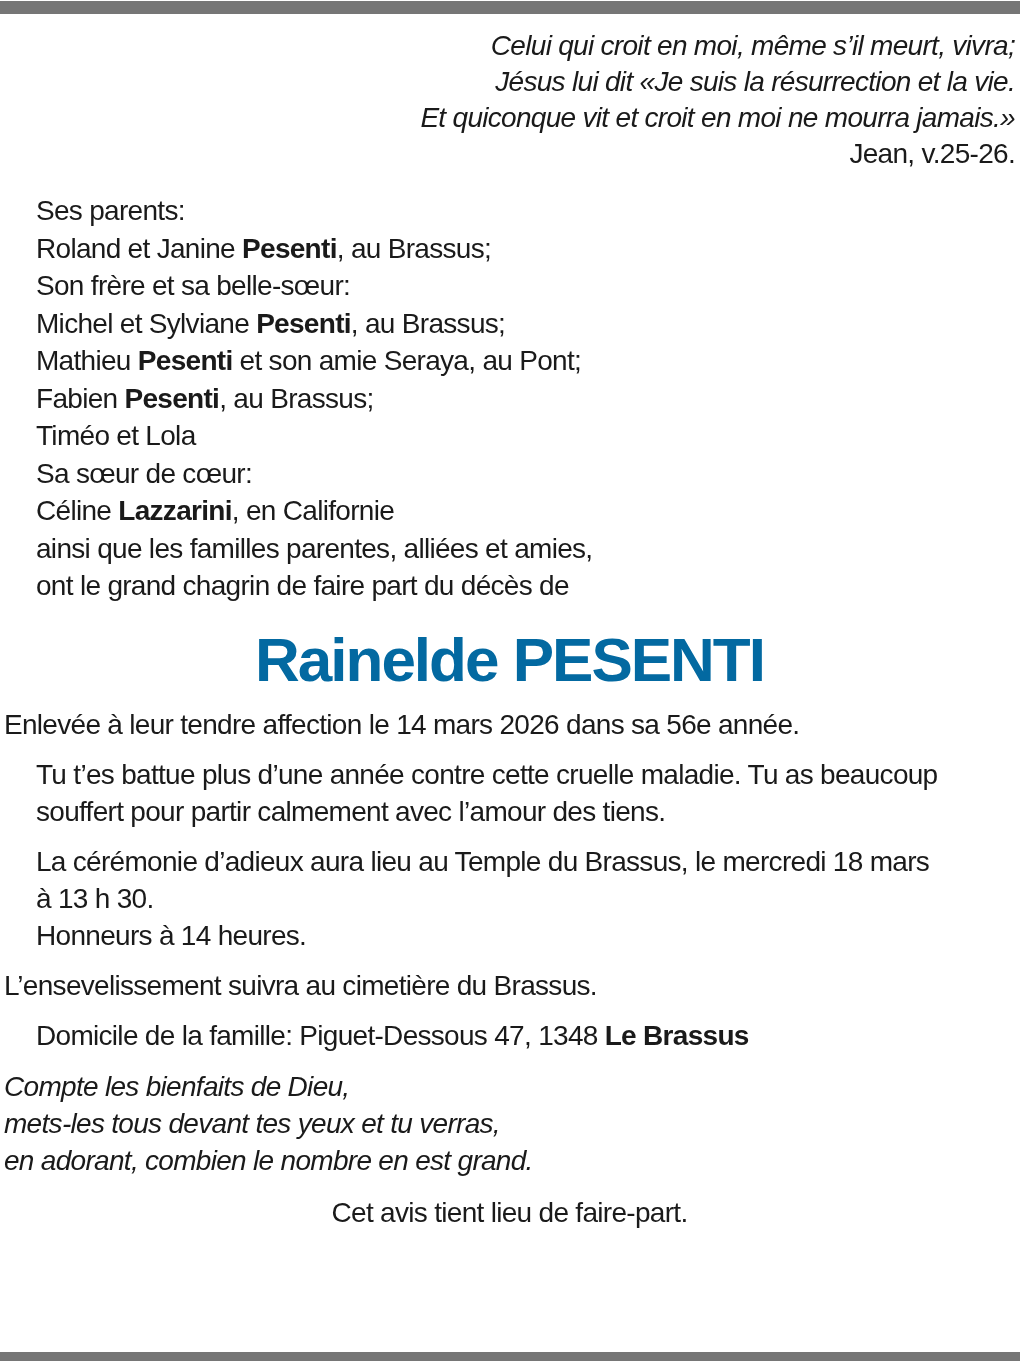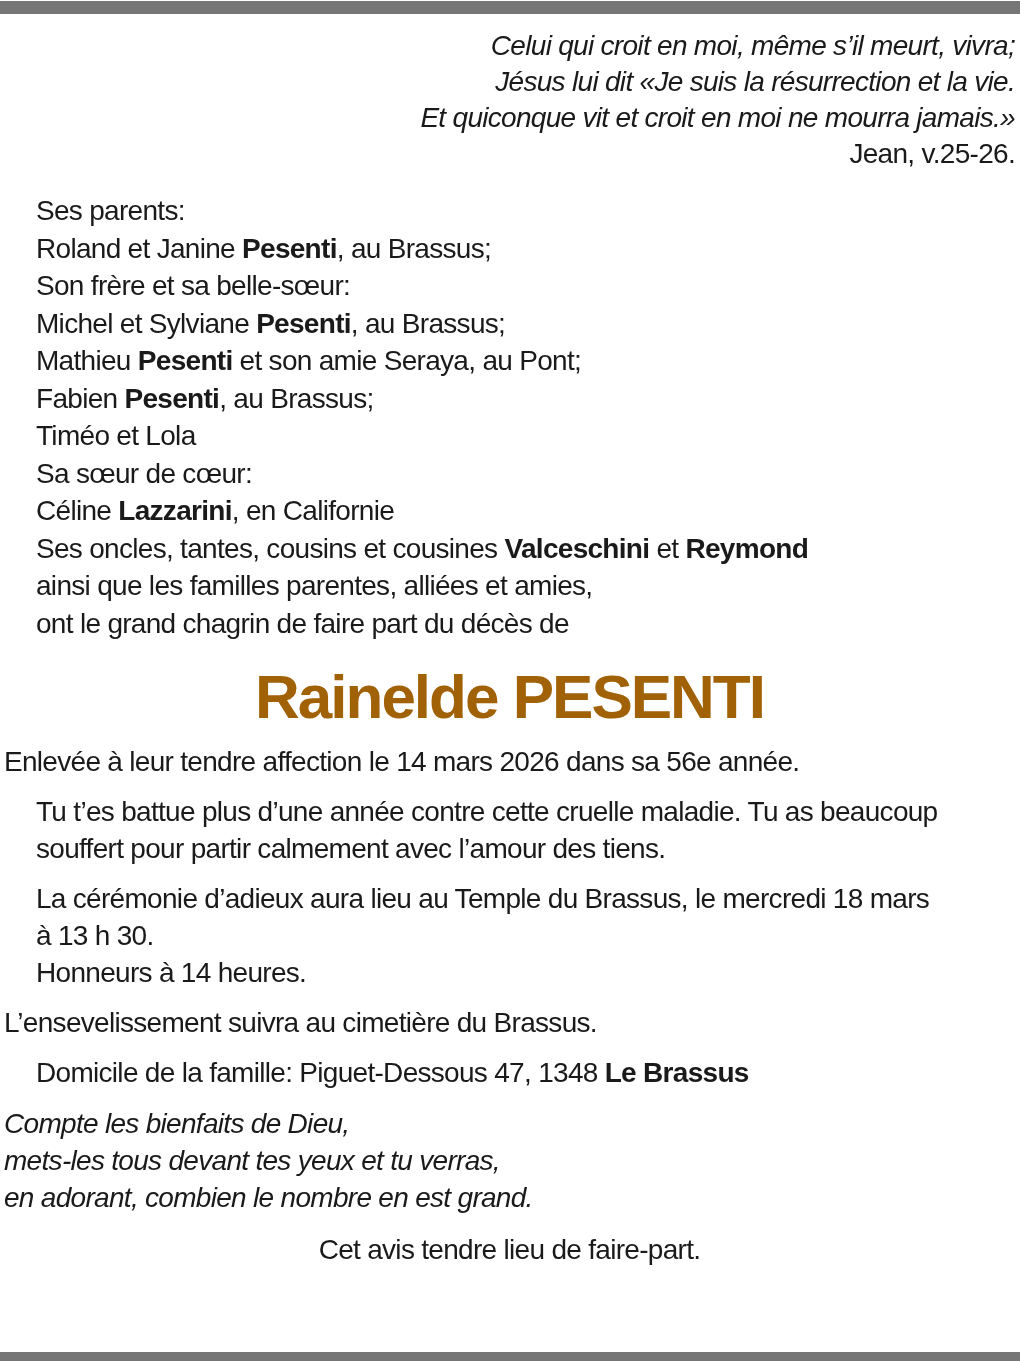--- a/index.html
+++ b/index.html
@@ -29,21 +29,21 @@
 
   .family { margin-top: 20px; line-height: 37.5px; }
 
   .deceased-name {
     margin-top: 22px;
     font-size: 62px;
     line-height: 66px;
     font-weight: 700;
     text-align: center;
     letter-spacing: -2px;
-    color: #a16207;
+    color: #0369a1;
   }
 
   .para { margin-top: 13px; line-height: 37px; }
 
   .closing-quote {
     margin-top: 14px;
     text-align: left;
     font-style: italic;
     line-height: 37px;
   }
@@ -69,21 +69,20 @@
   <div class="family">
     <div class="line"><span>Ses parents:</span></div>
     <div class="line"><span>Roland et Janine </span><span class="bold">Pesenti</span><span>, au Brassus;</span></div>
     <div class="line"><span>Son frère et sa belle-sœur:</span></div>
     <div class="line"><span>Michel et Sylviane </span><span class="bold">Pesenti</span><span>, au Brassus;</span></div>
     <div class="line"><span>Mathieu </span><span class="bold">Pesenti</span><span> et son amie Seraya, au Pont;</span></div>
     <div class="line"><span>Fabien </span><span class="bold">Pesenti</span><span>, au Brassus;</span></div>
     <div class="line"><span>Timéo et Lola</span></div>
     <div class="line"><span>Sa sœur de cœur:</span></div>
     <div class="line"><span>Céline </span><span class="bold">Lazzarini</span><span>, en Californie</span></div>
-    <div class="line"><span>Ses oncles, tantes, cousins et cousines </span><span class="bold">Valceschini</span><span> et </span><span class="bold">Reymond</span></div>
     <div class="line"><span>ainsi que les familles parentes, alliées et amies,</span></div>
     <div class="line"><span>ont le grand chagrin de faire part du décès de</span></div>
   </div>
 
   <div class="deceased-name">Rainelde PESENTI</div>
 
   <div class="para">Enlevée à leur tendre affection le 14 mars 2026 dans sa 56e année.</div>
 
   <div class="para">
     <div class="line">Tu t’es battue plus d’une année contre cette cruelle maladie. Tu as beaucoup</div>
@@ -99,17 +98,17 @@
   <div class="para">L’ensevelissement suivra au cimetière du Brassus.</div>
 
   <div class="para line"><span>Domicile de la famille: Piguet-Dessous 47, 1348 </span><span class="bold">Le Brassus</span></div>
 
   <div class="closing-quote">
     <div>Compte les bienfaits de Dieu,</div>
     <div>mets-les tous devant tes yeux et tu verras,</div>
     <div>en adorant, combien le nombre en est grand.</div>
   </div>
 
-  <div class="notice">Cet avis tendre lieu de faire-part.</div>
+  <div class="notice">Cet avis tient lieu de faire-part.</div>
 
 </div>
 
 <div class="bar bar-bottom" style="background-color: rgb(118, 118, 118);"></div>
 
 </body></html>

